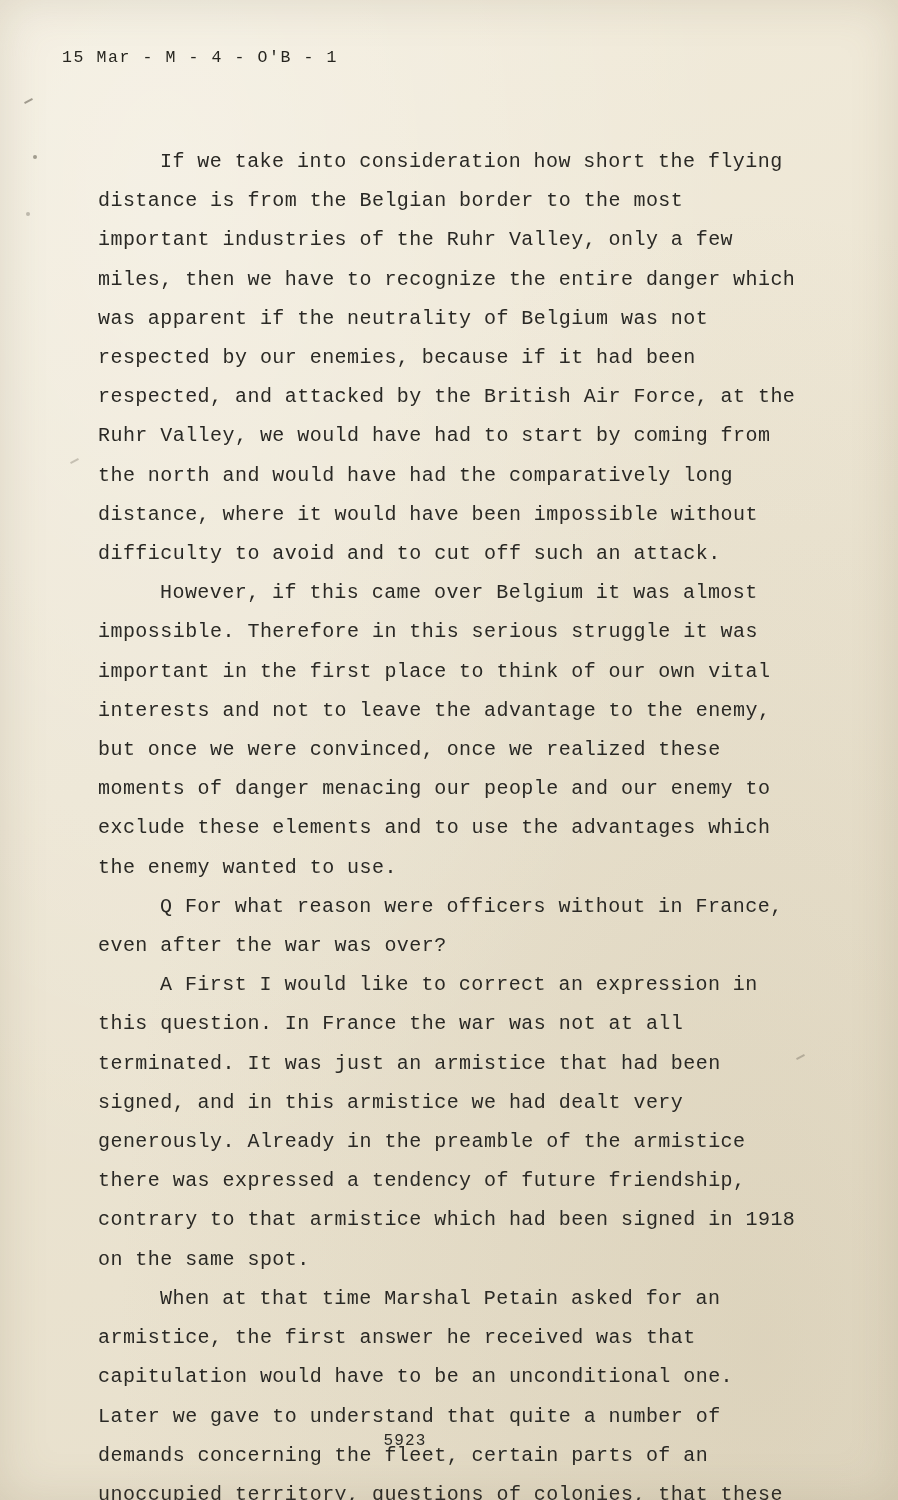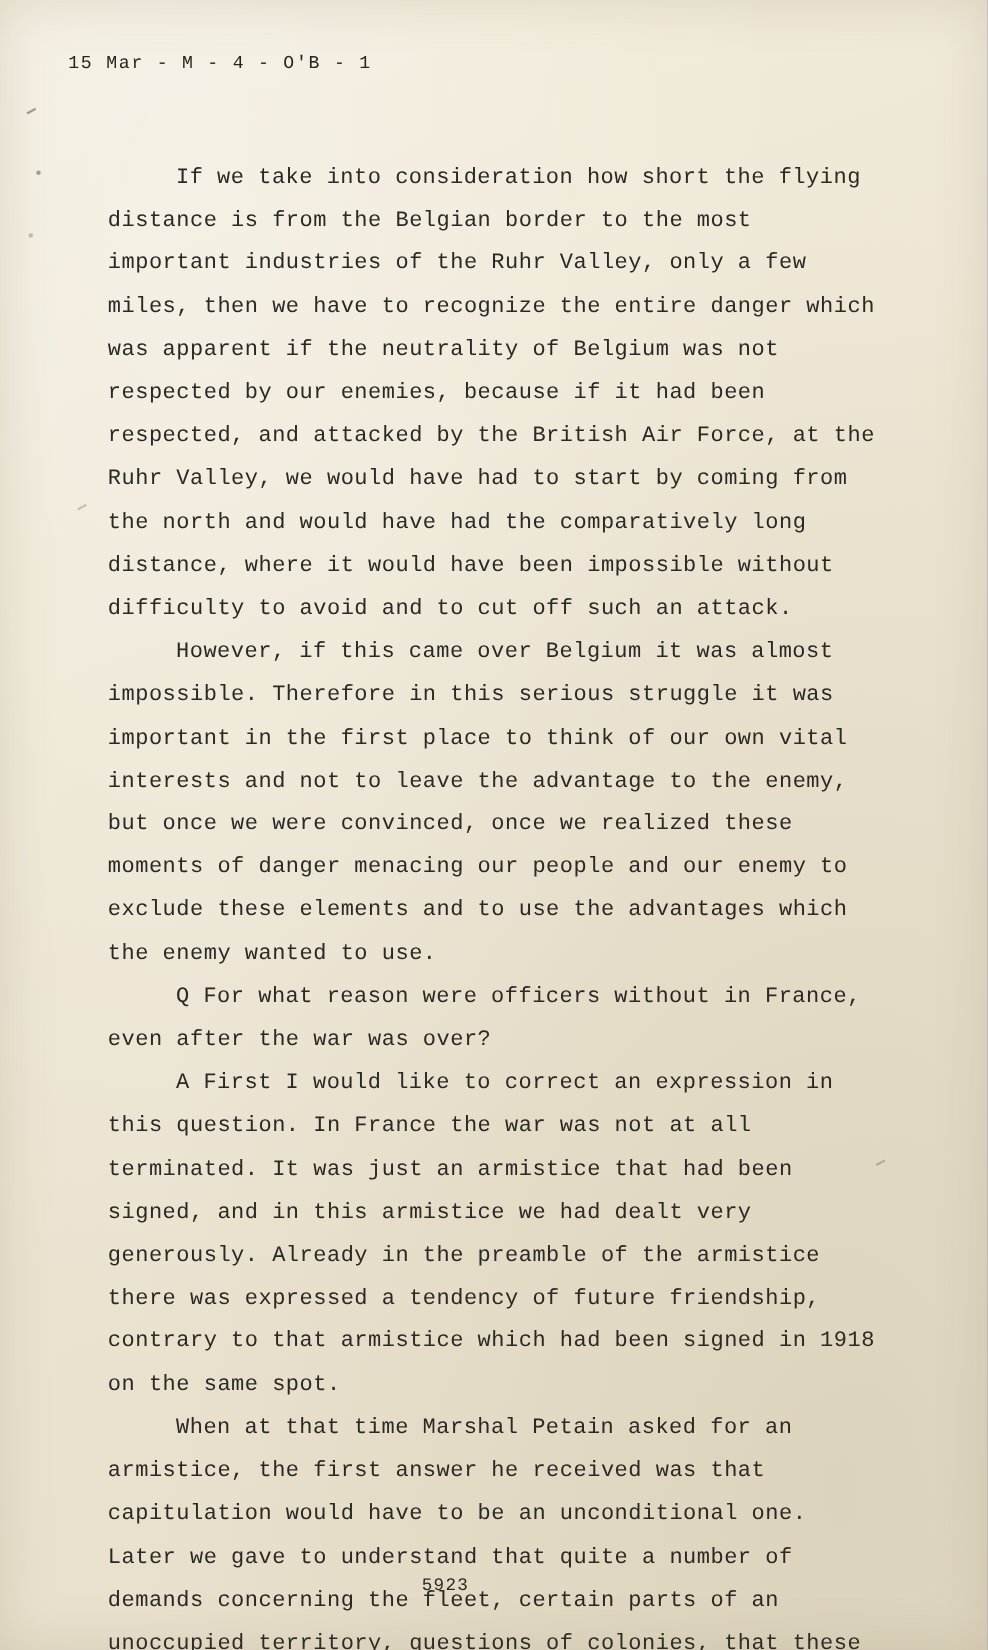--- a/index.html
+++ b/index.html
@@ -4,21 +4,21 @@
 <style>
   html, body {
     margin: 0;
     padding: 0;
     background: #6e6e6e;
   }
   .page {
     position: relative;
     width: 898px;
     height: 1500px;
-    background: #c4b5fd;
+    background: #fdba74;
     overflow: hidden;
     font-family: "Liberation Mono", "DejaVu Sans Mono", monospace;
     color: #2b2a26;
   }
   
   .paper-tint {
     position: absolute;
     inset: 0;
     background:
       radial-gradient(ellipse at 18% 12%, rgba(255,255,255,0.30), rgba(255,255,255,0) 55%),

